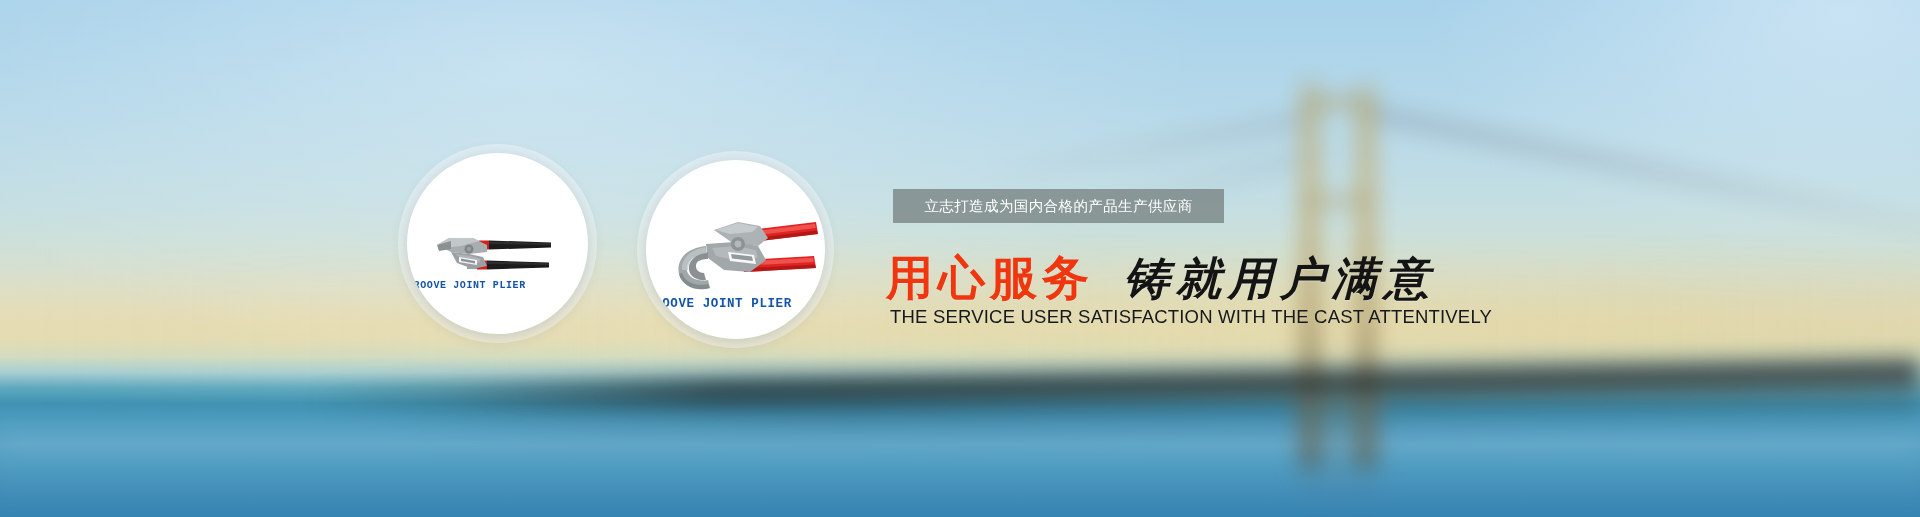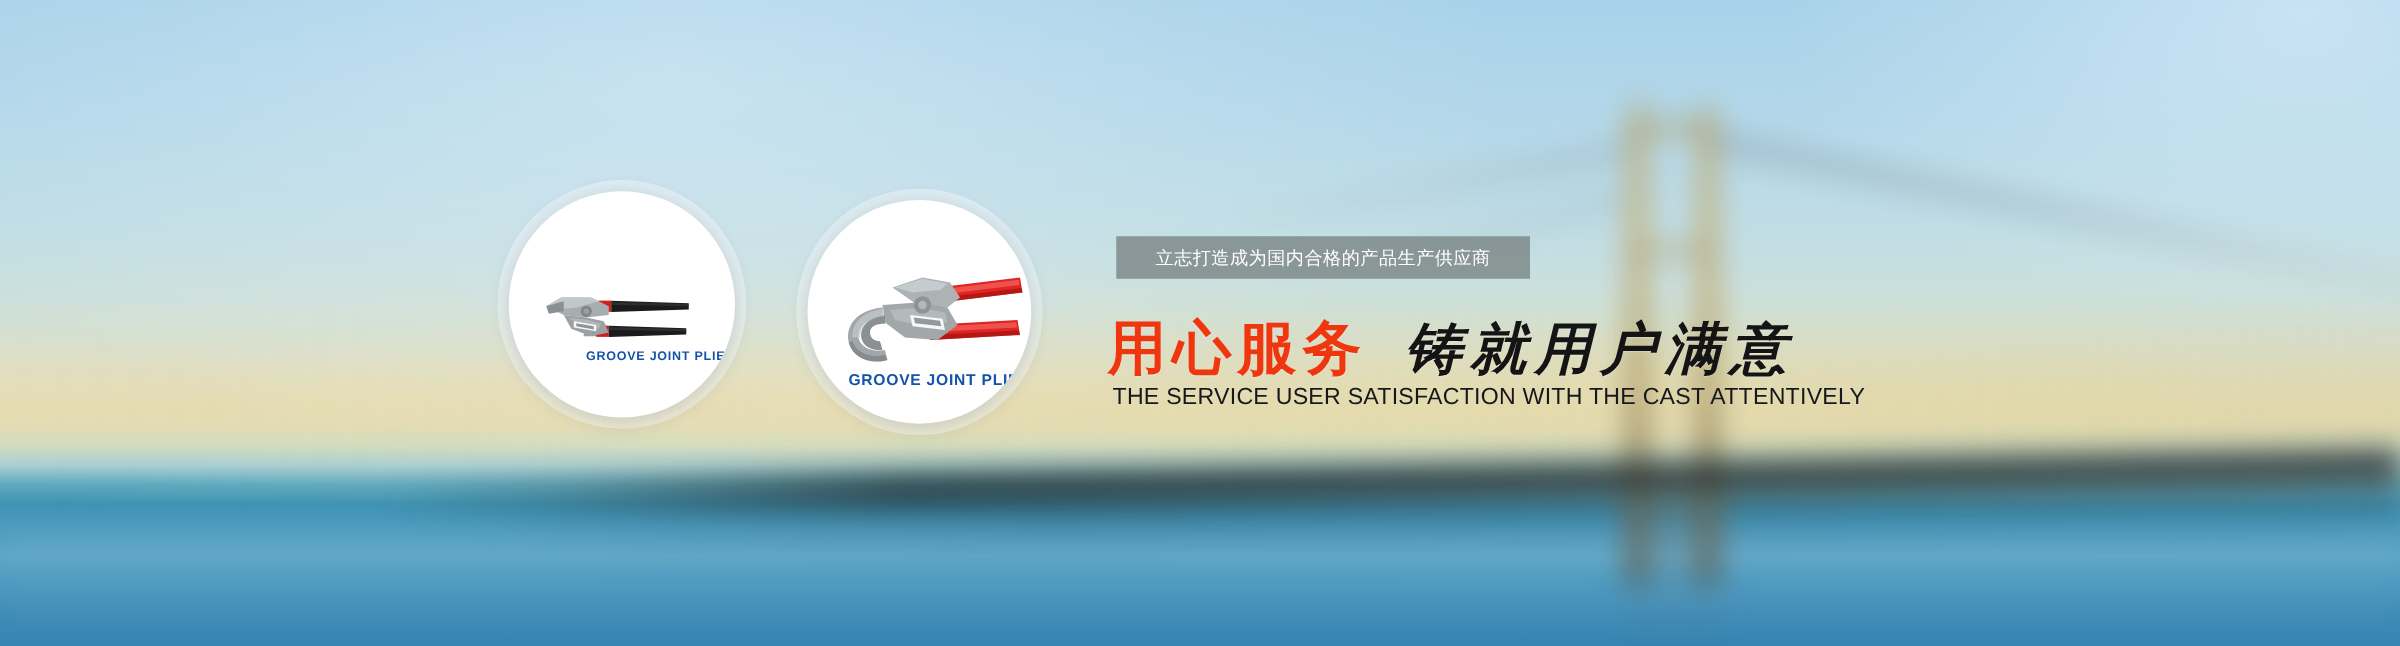--- a/index.html
+++ b/index.html
@@ -181,25 +181,25 @@
     align-items:center;
     justify-content:flex-start;
     overflow:hidden;
   }
   #circle-1{ left:407px; top:153px; width:181px; height:181px; }
   #circle-2{ left:646px; top:160px; width:179px; height:179px; }
 
   .circle-label{
     position:absolute;
     width:100%;
-    text-align:right;
+    text-align:left;
     color:#1454a8;
     font-weight:bold;
     letter-spacing:0.6px;
-    font-family:Liberation Sans, sans-serif;
+    font-family:Liberation Mono, monospace;
     white-space:nowrap;
   }
   #circle-1 .circle-label{ bottom:43px; font-size:10px; }
   #circle-2 .circle-label{ bottom:28px; font-size:12.5px; }
 
   .plier-art{ position:absolute; left:0; top:0; width:100%; height:100%; }
 
   
   #caption-bar{
     position:absolute;

